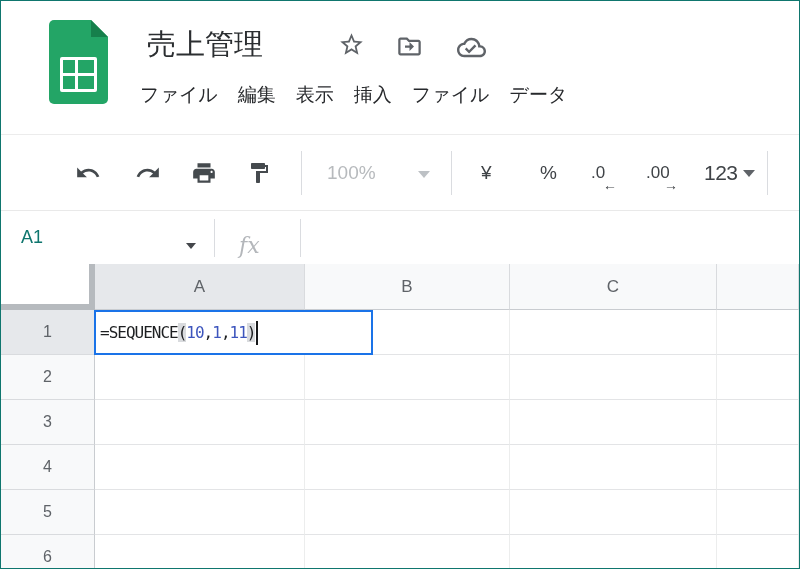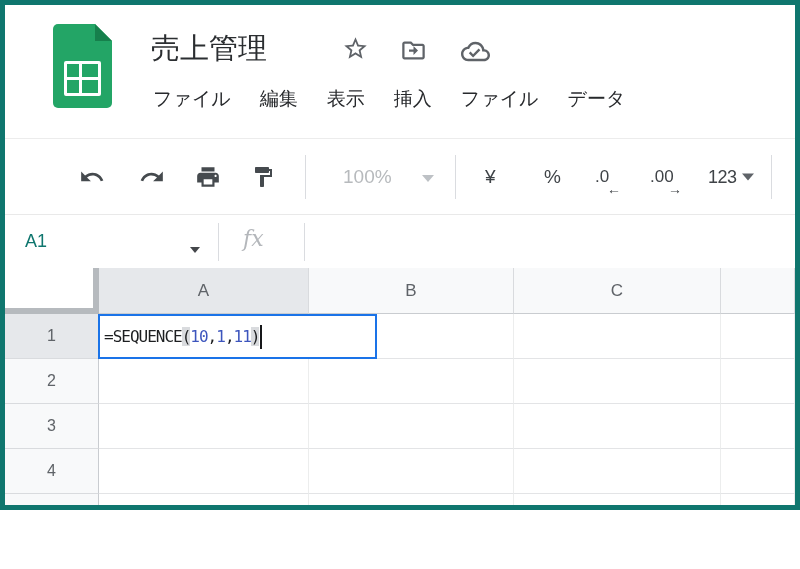--- a/index.html
+++ b/index.html
@@ -1,53 +1,53 @@
 <!DOCTYPE html>
 <html><head>
 <meta charset="utf-8">
 <title>Sheets</title>
 <style>
   html,body{margin:0;padding:0;background:#fff;}
-  .app{position:relative;width:800px;height:510px;background:#fff;border:5px solid #0f766e;
+  .app{position:relative;width:800px;height:569px;background:#fff;border:1px solid #0f766e;
        box-sizing:border-box;overflow:hidden;font-family:"Liberation Sans",sans-serif;color:#202124;text-align:center;}
   
   .logo{position:absolute;left:48px;top:19px;width:59px;height:84px;background:#23a566;border-radius:5px;}
   .logo .fold-cut{position:absolute;top:0;right:0;width:0;height:0;
        border-top:17px solid #fff;border-left:17px solid transparent;}
   .logo .fold{position:absolute;top:0;right:0;width:0;height:0;
        border-bottom:17px solid #16804c;border-right:17px solid transparent;}
   .logo-table{position:absolute;left:11px;right:11px;top:37px;height:29px;
        border:3px solid #fff;border-radius:2px;}
   .lt-v{position:absolute;left:38%;top:0;bottom:0;width:3px;background:#fff;}
   .lt-h{position:absolute;top:45%;left:0;right:0;height:3px;background:#fff;}
   .doc-title{position:absolute;left:146px;top:24px;font-size:29px;color:#2b2e31;}
   .title-icon{position:absolute;top:30px;cursor:pointer;}
   .icon-star{left:337px;}
   .icon-folder{left:395px;top:32px;}
   .icon-cloud{left:456px;top:32px;}
-  .menubar{position:absolute;left:148px;top:81px;display:flex;gap:29px;font-size:19px;color:#27292c;}
+  .menubar{position:absolute;left:139px;top:81px;display:flex;gap:20px;font-size:19px;color:#27292c;}
   .menubar span{cursor:pointer;white-space:nowrap;}
   
   .toolbar{position:absolute;left:0;right:0;top:133px;height:76px;border-top:1px solid #ececec;}
   .tb{position:absolute;top:50%;transform:translateY(-50%);}
   .tb-div{position:absolute;top:16px;width:1px;height:44px;background:#dadce0;}
-  .zoom-label{font-size:19px;color:#b7babd;margin-left:12px;}
+  .zoom-label{font-size:19px;color:#b7babd;}
   .caret{width:0;height:0;border-left:6px solid transparent;border-right:6px solid transparent;
          border-top:7px solid #5f6368;display:inline-block;}
   .caret.dim{border-top-color:#bdc1c5;}
   .fmt-txt{font-size:19px;color:#3f4347;}
   .dec-btn{font-size:17px;color:#3f4347;}
   .dec-btn .under-arrow{position:absolute;left:12px;top:14px;font-size:14px;font-weight:bold;color:#3f4347;}
-  .more-formats{font-size:18px;color:#3f4347;letter-spacing:-0.5px;display:flex;align-items:center;gap:5px;}
+  .more-formats{font-size:21px;color:#3f4347;letter-spacing:-0.5px;display:flex;align-items:center;gap:5px;}
   
   .formulabar{position:absolute;left:0;right:0;top:209px;height:54px;border-top:1px solid #e9e9e9;}
   .name-box-value{position:absolute;left:20px;top:16px;font-size:18px;color:#0f766e;}
   .nb-caret{position:absolute;left:185px;top:24px;}
   .fb-div{position:absolute;top:8px;width:1px;height:38px;background:#dadce0;}
-  .fx{position:absolute;left:238px;top:11px;font-family:"DejaVu Serif",serif;font-style:italic;
+  .fx{position:absolute;left:238px;top:22px;font-family:"DejaVu Serif",serif;font-style:italic;
       font-size:22px;color:#b4b7bb;}
   .formula-text{position:absolute;left:321px;top:14px;font-family:"DejaVu Sans Mono",monospace;
       font-size:17px;letter-spacing:-1px;color:#1d1f21;white-space:nowrap;}
   .t-paren{background:#d9dbde;}
   .t-num{color:#3d55bd;}
   
   .grid{position:absolute;left:0;right:0;top:263px;bottom:0;overflow:hidden;}
   .hdr-row{display:flex;height:46px;box-sizing:border-box;}
   .corner{width:94px;box-sizing:border-box;background:#fff;
       border-right:6px solid #b6babe;border-bottom:6px solid #b6babe;}

